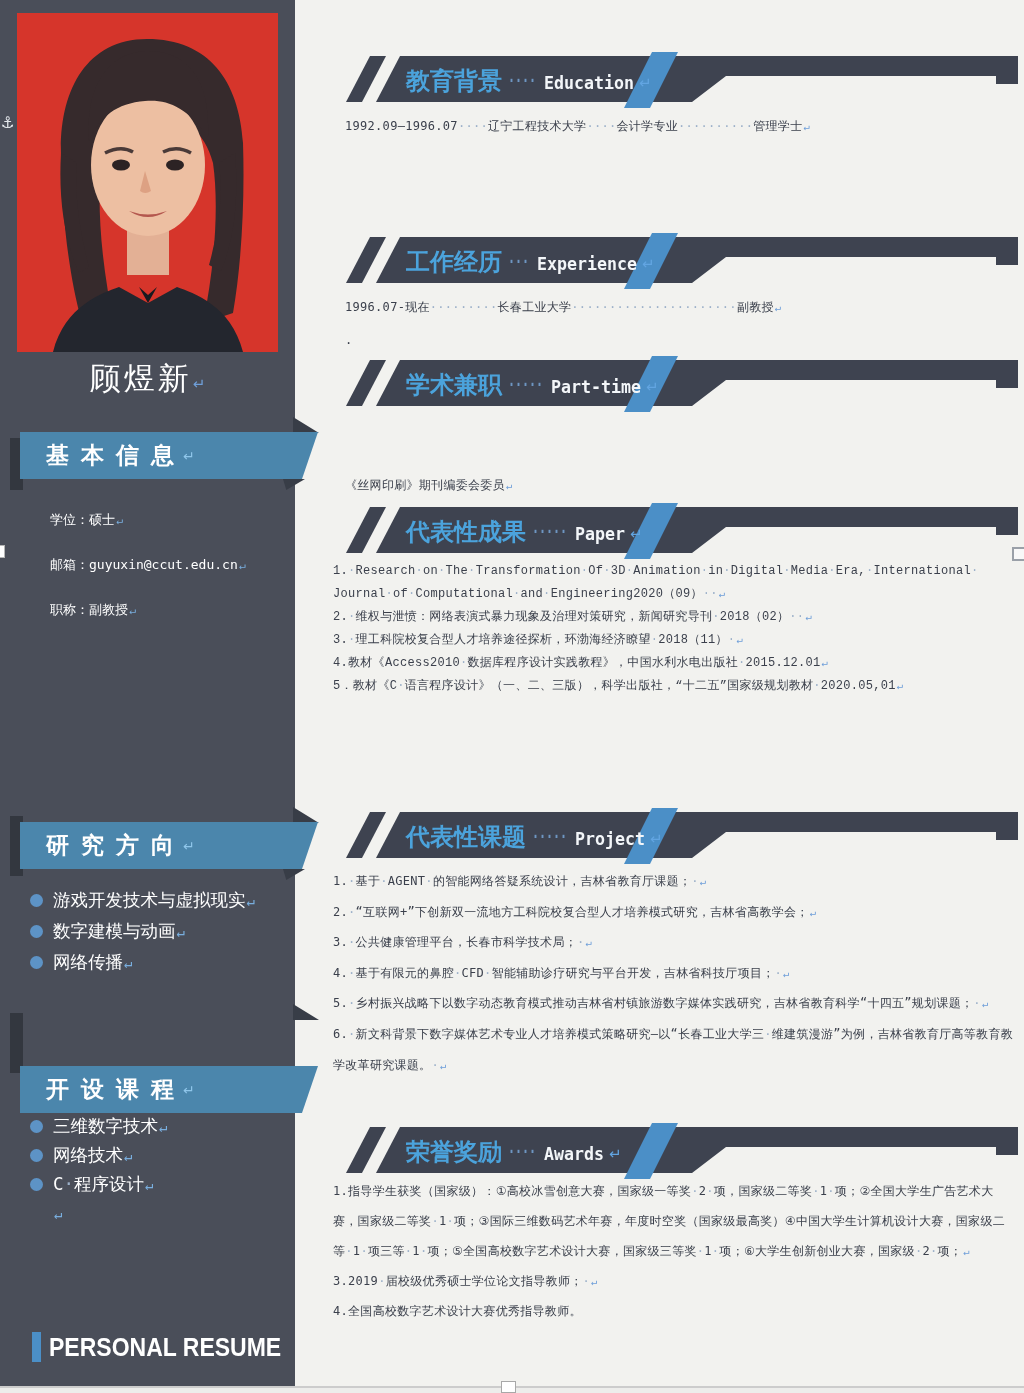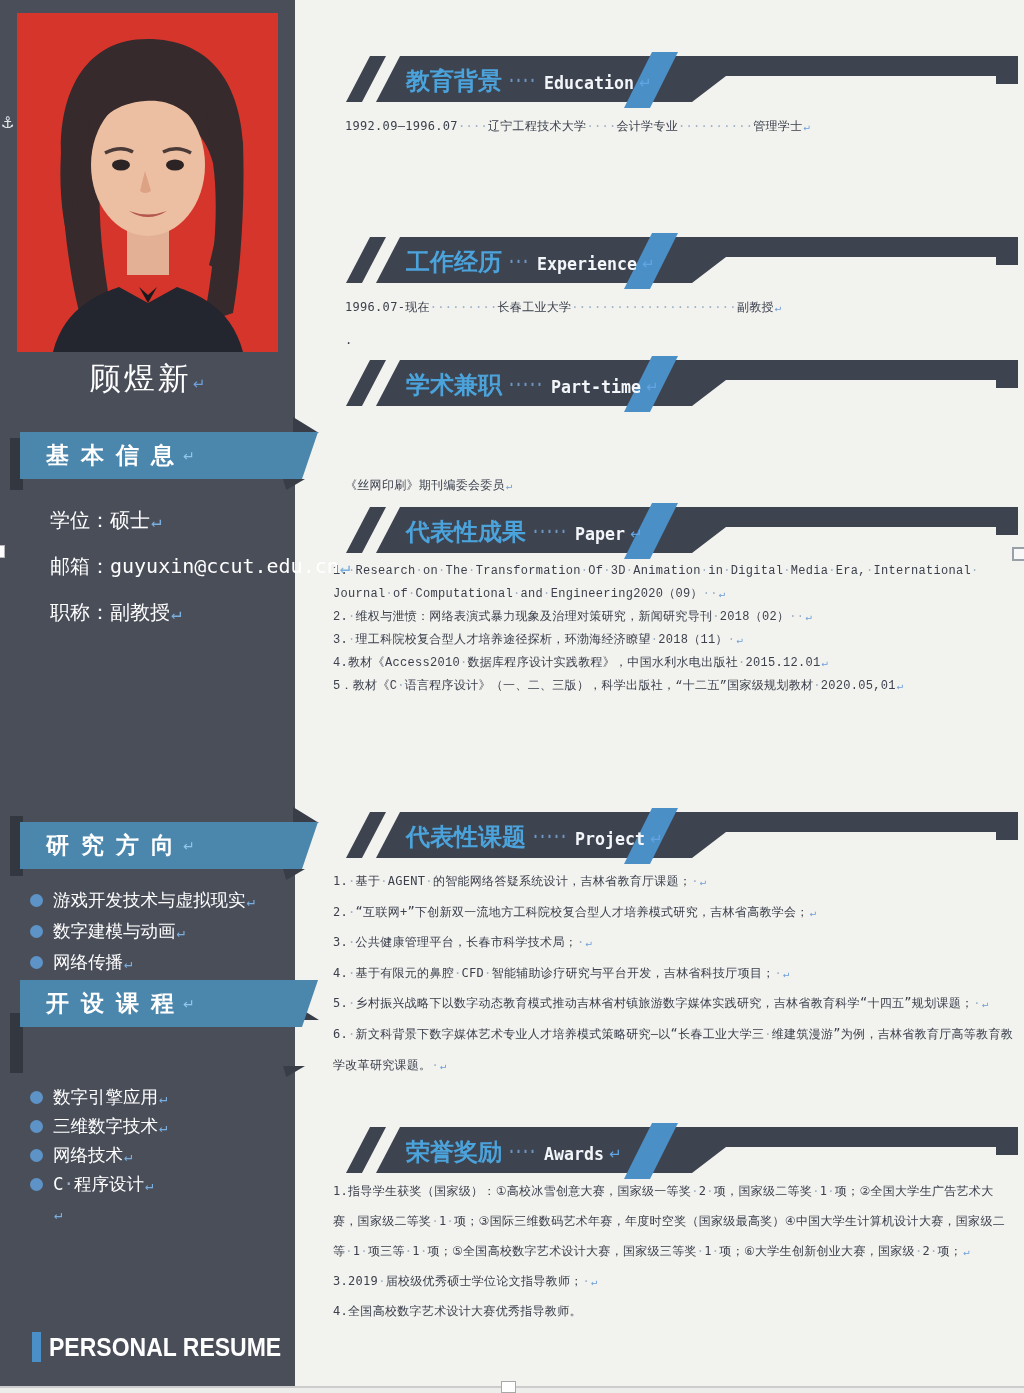--- a/index.html
+++ b/index.html
@@ -25,24 +25,24 @@
   .ribbon{position:absolute;left:20px;width:298px;height:47px;background:#4b86ac;z-index:4;
           clip-path:polygon(0 0,100% 0,calc(100% - 16px) 100%,0 100%);
           display:flex;align-items:center;padding-left:26px;box-sizing:border-box;
           color:#fff;font-size:23px;font-weight:bold;letter-spacing:2px;
           font-family:"DejaVu Sans",sans-serif;}
   .ribbon .pil{color:#8fc6ea;font-size:14px;margin-left:6px;font-weight:normal;}
   #ribbon-info{top:432px;} #fold-l-info{top:438px;height:52px;left:10px;}
   #fold-tr-info{left:293px;top:417px;} #fold-br-info{left:283px;top:479px;}
   #ribbon-research{top:822px;} #fold-l-research{top:816px;height:60px;left:10px;}
   #fold-tr-research{left:293px;top:807px;} #fold-br-research{left:283px;top:869px;}
-  #ribbon-courses{top:980px;align-items:center;} #fold-l-courses{top:1013px;height:60px;left:10px;}
+  #ribbon-courses{top:1066px;align-items:center;} #fold-l-courses{top:1013px;height:60px;left:10px;}
   #fold-tr-courses{left:293px;top:1004px;} #fold-br-courses{left:283px;top:1066px;}
 
-  #info-list{position:absolute;left:50px;top:508px;width:240px;color:#fff;font-size:20px;}
+  #info-list{position:absolute;left:50px;top:508px;width:240px;color:#fff;font-size:13px;}
   #info-list .row{margin:0 0 21px 0;line-height:24px;white-space:nowrap;}
   #info-list .pil{color:#79aede;}
 
   .blist{position:absolute;left:30px;width:262px;color:#fff;font-size:17.5px;}
   #research-list{top:889px;} #courses-list{top:1086px;}
   .b-row{display:flex;align-items:flex-start;margin-bottom:7px;line-height:23px;}
   #courses-list .b-row{margin-bottom:5px;}
   .b-dot{flex:0 0 13px;width:13px;height:13px;border-radius:50%;background:#5d93c6;
          margin:5px 10px 0 0;}
   .b-row.empty{padding-left:23px;}

